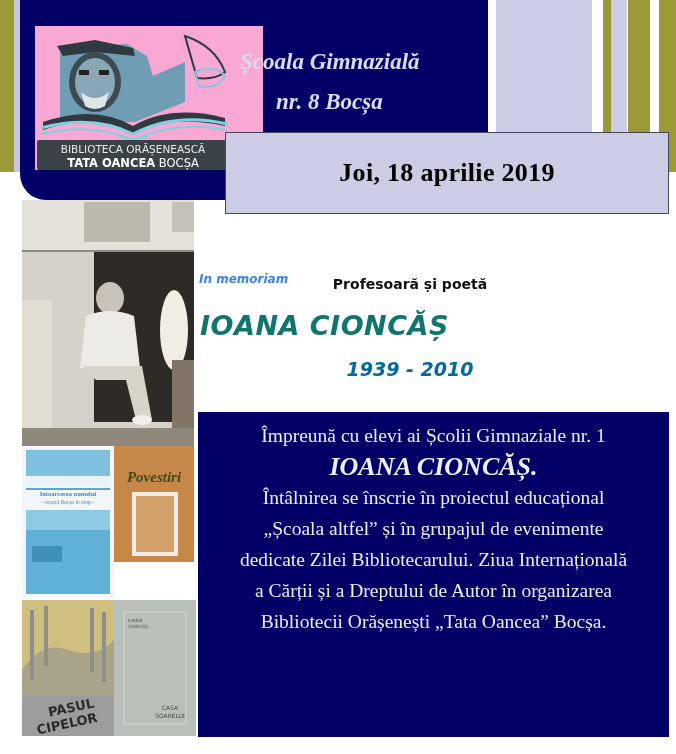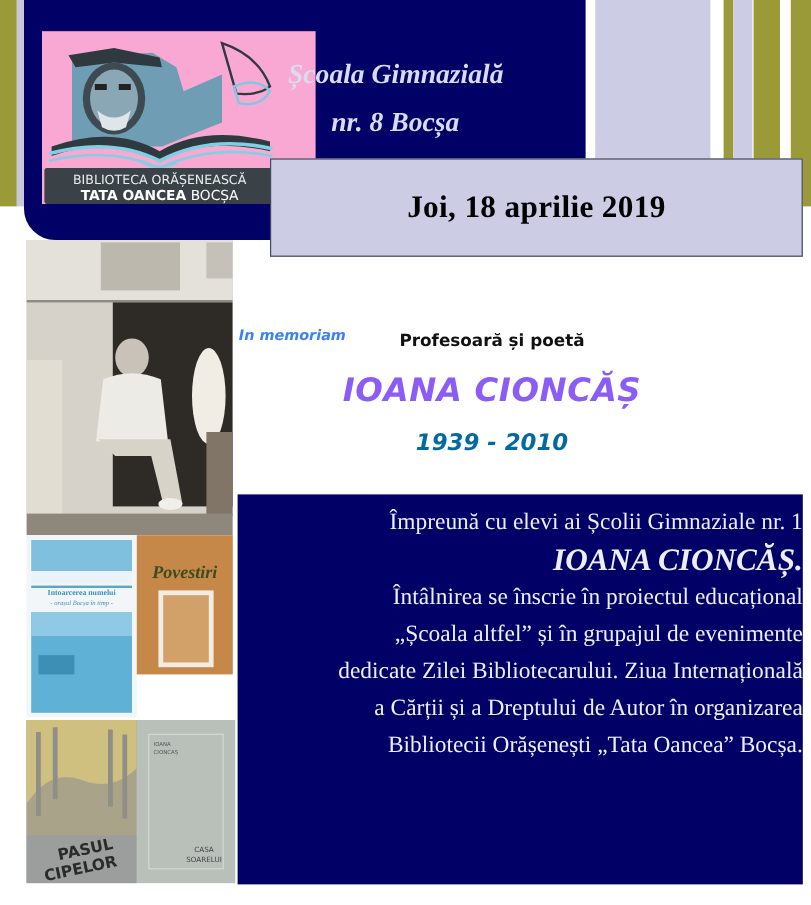--- a/index.html
+++ b/index.html
@@ -9,25 +9,25 @@
   .stripe{position:absolute;top:0;}
   
   #header-panel{left:20px;top:0;width:468px;height:200px;background:#000066;border-bottom-left-radius:26px;}
   #logo{left:35px;top:26px;width:228px;height:144px;background:#f9a8d4;overflow:hidden;}
   #school-title{left:240px;top:42px;width:245px;color:#d9dcf0;font-family:Liberation Serif, serif;font-style:italic;font-weight:bold;font-size:23px;line-height:40px;}
   #school-title .l2{padding-left:36px;}
   #date-box{left:225px;top:132px;width:444px;height:82px;background:#cccce4;border:1px solid #444a5a;box-sizing:border-box;display:flex;align-items:center;justify-content:center;}
   #date-text{font-family:Liberation Serif, serif;font-weight:bold;font-size:26px;color:#000;letter-spacing:0.3px;text-align:right;}
   #in-memoriam{left:199px;top:224px;font-family:"DejaVu Sans",sans-serif;font-weight:bold;font-style:italic;font-size:12px;color:#3b82f6;margin-top:48px;}
   #subtitle{left:200px;top:276px;width:420px;text-align:center;font-weight:bold;font-size:14px;color:#111;}
-  #name{left:200px;top:310px;width:420px;text-align:center;font-weight:bold;font-style:italic;font-size:27px;color:#8b5cf6;letter-spacing:0.5px;}
+  #name{left:200px;top:310px;width:420px;font-weight:bold;font-style:italic;font-size:27px;color:#0f766e;letter-spacing:0.5px;}
   #years{left:200px;top:358px;width:420px;text-align:center;font-weight:bold;font-style:italic;font-size:19px;color:#0369a1;}
   #photo{left:22px;top:200px;width:172px;height:246px;background:#d8d4cc;overflow:hidden;}
   #desc-box{left:198px;top:412px;width:471px;height:325px;background:#000066;color:#eceef8;font-family:"Liberation Serif",serif;font-size:19.5px;text-align:center;box-sizing:border-box;padding-top:8px;}
-  #desc-box .line{line-height:31px;white-space:nowrap;text-align:right;}
+  #desc-box .line{line-height:31px;white-space:nowrap;}
   #desc-box .name-line{font-weight:bold;font-style:italic;font-size:26px;}
   .book{position:absolute;overflow:hidden;}
 </style>
 </head>
 <body>
 
 <div class="stripe" style="left:0;width:14px;height:172px;background:#9a9a38;"></div>
 <div class="stripe" style="left:14px;width:6px;height:172px;background:#c8c8dc;"></div>
 <div class="stripe" style="left:496px;width:96px;height:134px;background:#cccce4;"></div>
 <div class="stripe" style="left:603px;width:8px;height:134px;background:#9a9a38;"></div>

